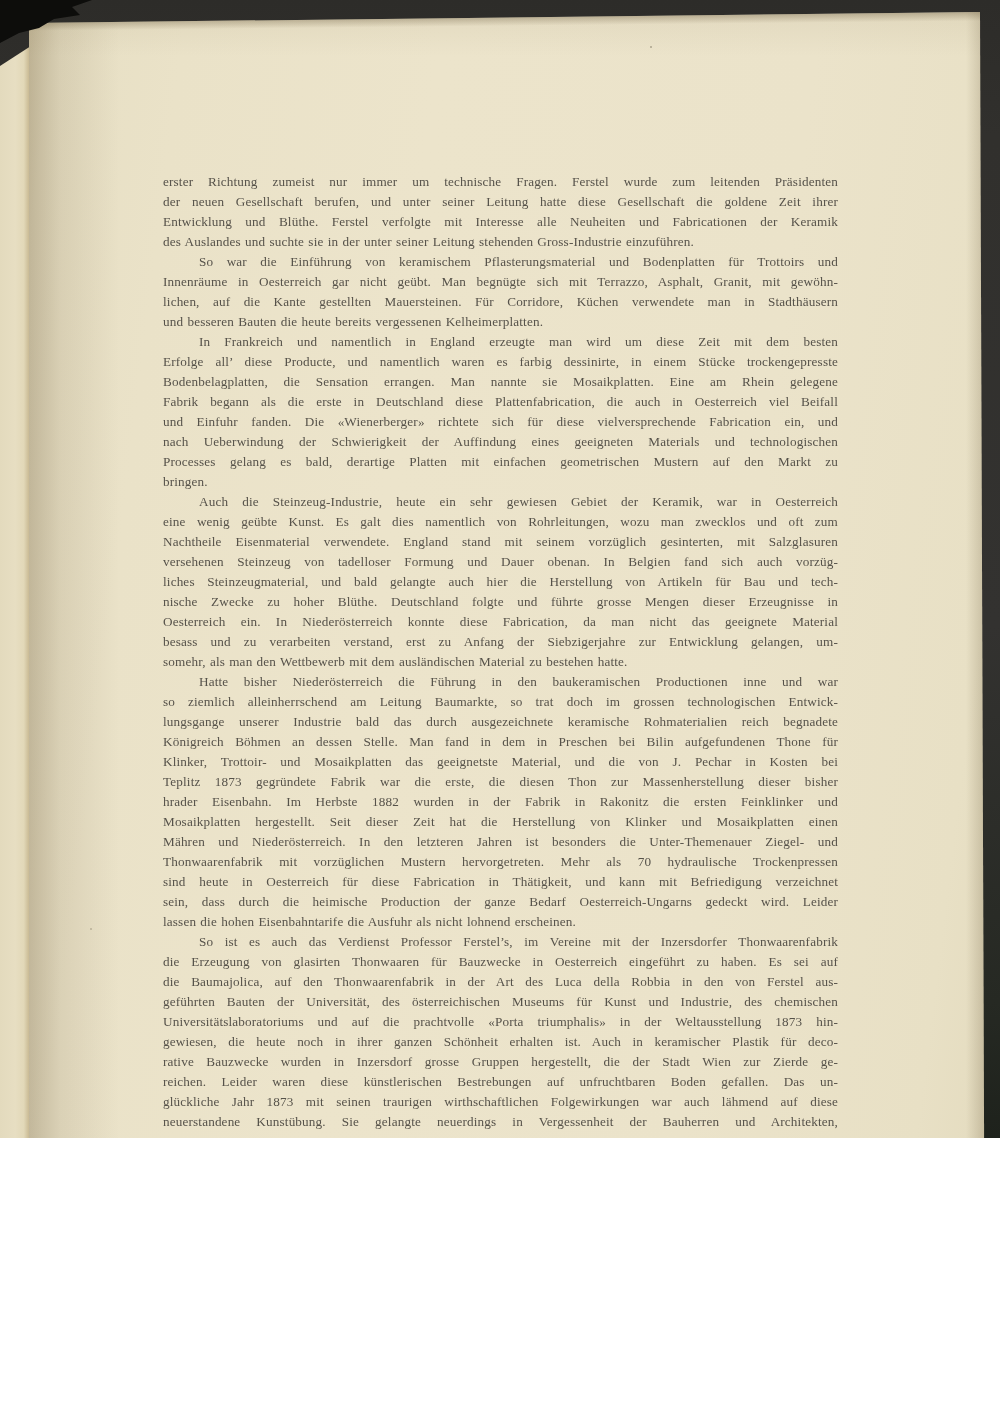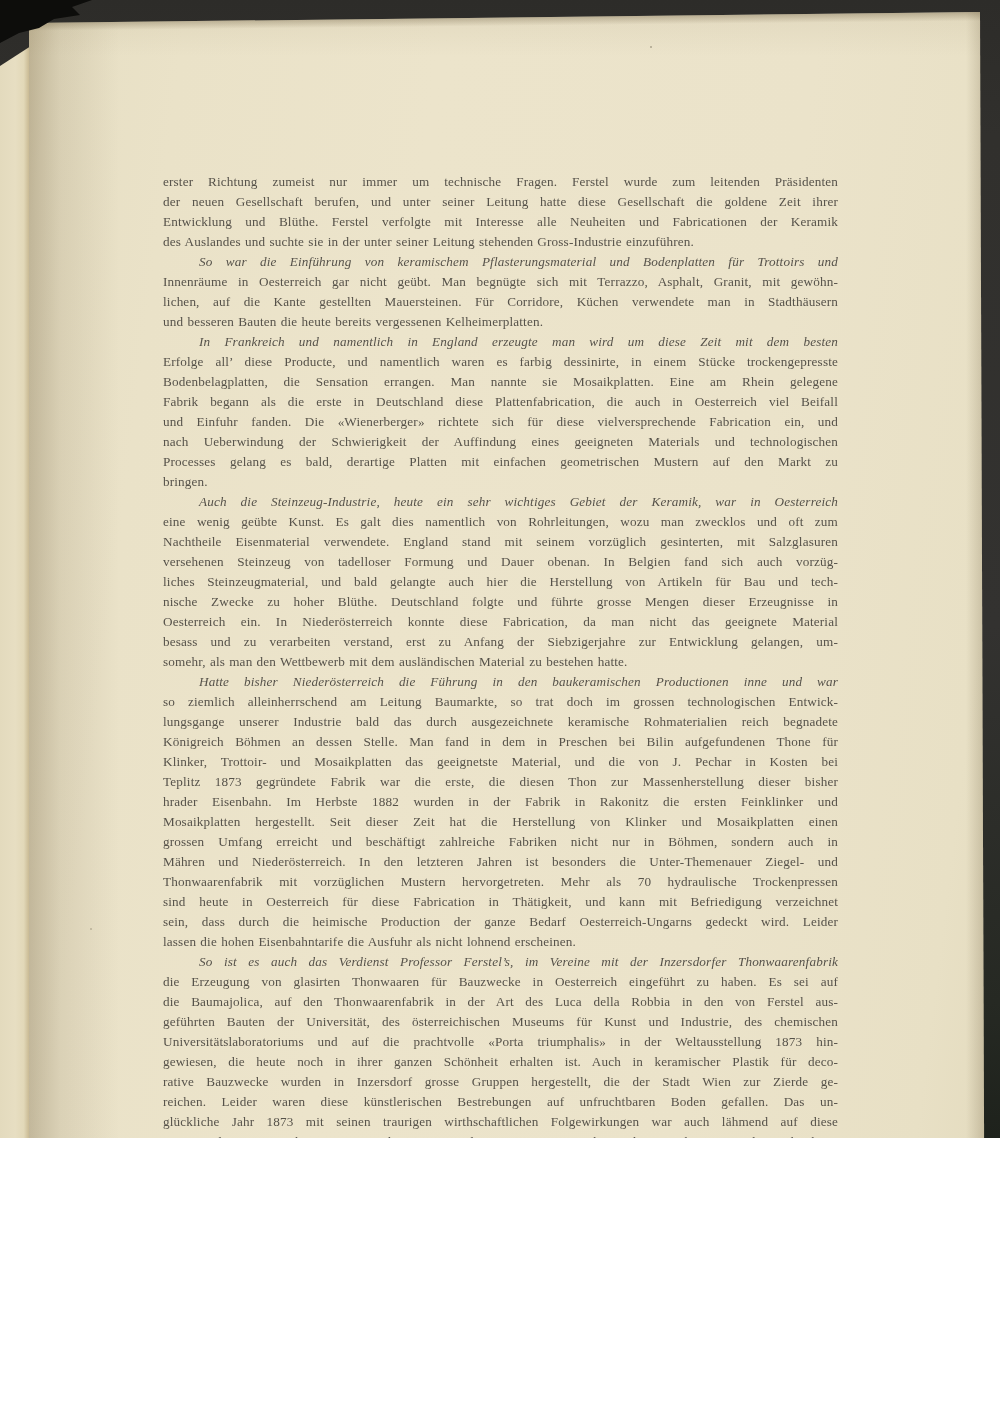--- a/index.html
+++ b/index.html
@@ -74,21 +74,21 @@
     font-size: 13.2px;
     letter-spacing: 0.15px;
     word-spacing: 0.06em;
   }
   .para { margin: 0; padding: 0; }
   .line {
     height: 20px; line-height: 20px;
     text-align: justify; text-align-last: justify;
     white-space: normal; overflow: hidden;
   }
-  .line.indent { padding-left: 36px; font-style: italic; }
+  .line.indent { padding-left: 36px; }
   .line.endline { text-align: center; text-align-last: left; }
 
   .footer {
     position: absolute;
     left: 163px; top: 1194px; width: 627px;
     text-align: center;
     color: #837c6c;
     font-size: 14px; line-height: 14px;
   }
   .footer .dash { letter-spacing: 0; }
@@ -125,40 +125,39 @@
           <div class="line indent">In Frankreich und namentlich in England erzeugte man wird um diese Zeit mit dem besten</div>
           <div class="line">Erfolge all’ diese Producte, und namentlich waren es farbig dessinirte, in einem Stücke trockengepresste</div>
           <div class="line">Bodenbelagplatten, die Sensation errangen. Man nannte sie Mosaikplatten. Eine am Rhein gelegene</div>
           <div class="line">Fabrik begann als die erste in Deutschland diese Plattenfabrication, die auch in Oesterreich viel Beifall</div>
           <div class="line">und Einfuhr fanden. Die «Wienerberger» richtete sich für diese vielversprechende Fabrication ein, und</div>
           <div class="line">nach Ueberwindung der Schwierigkeit der Auffindung eines geeigneten Materials und technologischen</div>
           <div class="line">Processes gelang es bald, derartige Platten mit einfachen geometrischen Mustern auf den Markt zu</div>
           <div class="line endline">bringen.</div>
         </div>
         <div class="para">
-          <div class="line indent">Auch die Steinzeug-Industrie, heute ein sehr wichtiges Gebiet der Keramik, war in Oesterreich</div>
+          <div class="line indent">Auch die Steinzeug-Industrie, heute ein sehr gewiesen Gebiet der Keramik, war in Oesterreich</div>
           <div class="line">eine wenig geübte Kunst. Es galt dies namentlich von Rohrleitungen, wozu man zwecklos und oft zum</div>
           <div class="line">Nachtheile Eisenmaterial verwendete. England stand mit seinem vorzüglich gesinterten, mit Salzglasuren</div>
           <div class="line">versehenen Steinzeug von tadelloser Formung und Dauer obenan. In Belgien fand sich auch vorzüg-</div>
           <div class="line">liches Steinzeugmaterial, und bald gelangte auch hier die Herstellung von Artikeln für Bau und tech-</div>
           <div class="line">nische Zwecke zu hoher Blüthe. Deutschland folgte und führte grosse Mengen dieser Erzeugnisse in</div>
           <div class="line">Oesterreich ein. In Niederösterreich konnte diese Fabrication, da man nicht das geeignete Material</div>
           <div class="line">besass und zu verarbeiten verstand, erst zu Anfang der Siebzigerjahre zur Entwicklung gelangen, um-</div>
           <div class="line endline">somehr, als man den Wettbewerb mit dem ausländischen Material zu bestehen hatte.</div>
         </div>
         <div class="para">
           <div class="line indent">Hatte bisher Niederösterreich die Führung in den baukeramischen Productionen inne und war</div>
           <div class="line">so ziemlich alleinherrschend am Leitung Baumarkte, so trat doch im grossen technologischen Entwick-</div>
           <div class="line">lungsgange unserer Industrie bald das durch ausgezeichnete keramische Rohmaterialien reich begnadete</div>
           <div class="line">Königreich Böhmen an dessen Stelle. Man fand in dem in Preschen bei Bilin aufgefundenen Thone für</div>
           <div class="line">Klinker, Trottoir- und Mosaikplatten das geeignetste Material, und die von J. Pechar in Kosten bei</div>
           <div class="line">Teplitz 1873 gegründete Fabrik war die erste, die diesen Thon zur Massenherstellung dieser bisher</div>
           <div class="line">hrader Eisenbahn. Im Herbste 1882 wurden in der Fabrik in Rakonitz die ersten Feinklinker und</div>
           <div class="line">Mosaikplatten hergestellt. Seit dieser Zeit hat die Herstellung von Klinker und Mosaikplatten einen</div>
-          <div class="line">grossen Umfang erreicht und beschäftigt zahlreiche Fabriken nicht nur in Böhmen, sondern auch in</div>
           <div class="line">Mähren und Niederösterreich. In den letzteren Jahren ist besonders die Unter-Themenauer Ziegel- und</div>
           <div class="line">Thonwaarenfabrik mit vorzüglichen Mustern hervorgetreten. Mehr als 70 hydraulische Trockenpressen</div>
           <div class="line">sind heute in Oesterreich für diese Fabrication in Thätigkeit, und kann mit Befriedigung verzeichnet</div>
           <div class="line">sein, dass durch die heimische Production der ganze Bedarf Oesterreich-Ungarns gedeckt wird. Leider</div>
           <div class="line endline">lassen die hohen Eisenbahntarife die Ausfuhr als nicht lohnend erscheinen.</div>
         </div>
         <div class="para">
           <div class="line indent">So ist es auch das Verdienst Professor Ferstel’s, im Vereine mit der Inzersdorfer Thonwaarenfabrik</div>
           <div class="line">die Erzeugung von glasirten Thonwaaren für Bauzwecke in Oesterreich eingeführt zu haben. Es sei auf</div>
           <div class="line">die Baumajolica, auf den Thonwaarenfabrik in der Art des Luca della Robbia in den von Ferstel aus-</div>

